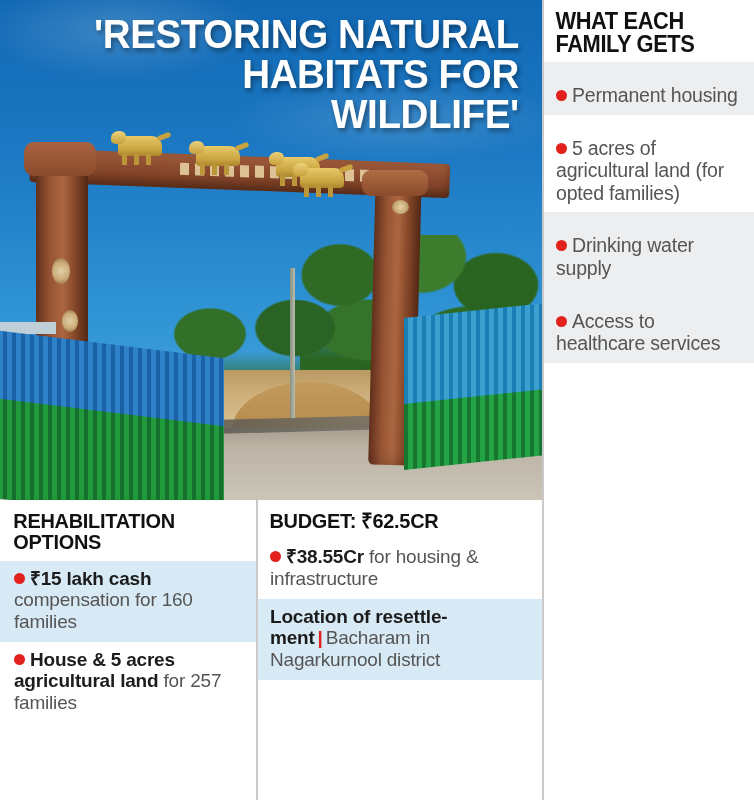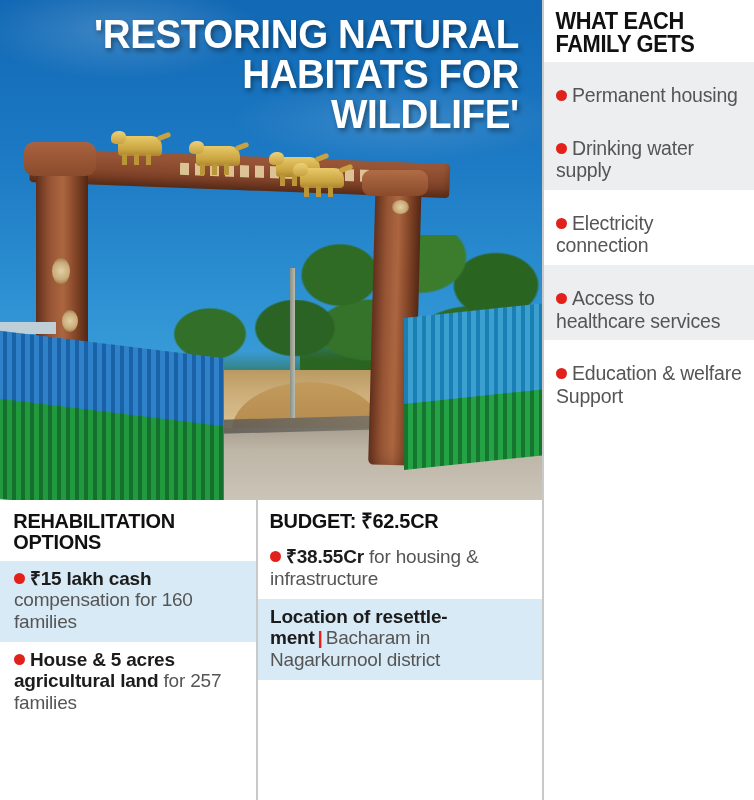--- a/index.html
+++ b/index.html
@@ -441,32 +441,29 @@
     </div>
   </div>
 
   <div class="right-col">
     <div class="right-title">WHAT EACH FAMILY GETS</div>
 
     <div class="r-item shade">
       <span class="bullet"></span><span class="lead">Permanent</span><span> housing</span>
     </div>
 
+    <div class="r-item plain">
+      <span class="bullet"></span><span class="lead">5 acres of</span><span> agricultural land (for opted families)</span>
+    </div>
 
     <div class="r-item shade">
       <span class="bullet"></span><span class="lead">Drinking</span><span> water supply</span>
     </div>
 
-    <div class="r-item plain">
-      <span class="bullet"></span><span class="lead">Electricity</span><span> connection</span>
-    </div>
 
     <div class="r-item shade">
       <span class="bullet"></span><span class="lead">Access to</span><span> healthcare services</span>
     </div>
 
-    <div class="r-item plain">
-      <span class="bullet"></span><span class="lead">Education &amp;</span><span> welfare Support</span>
-    </div>
 
   </div>
 
 </div>
 
 </body></html>

